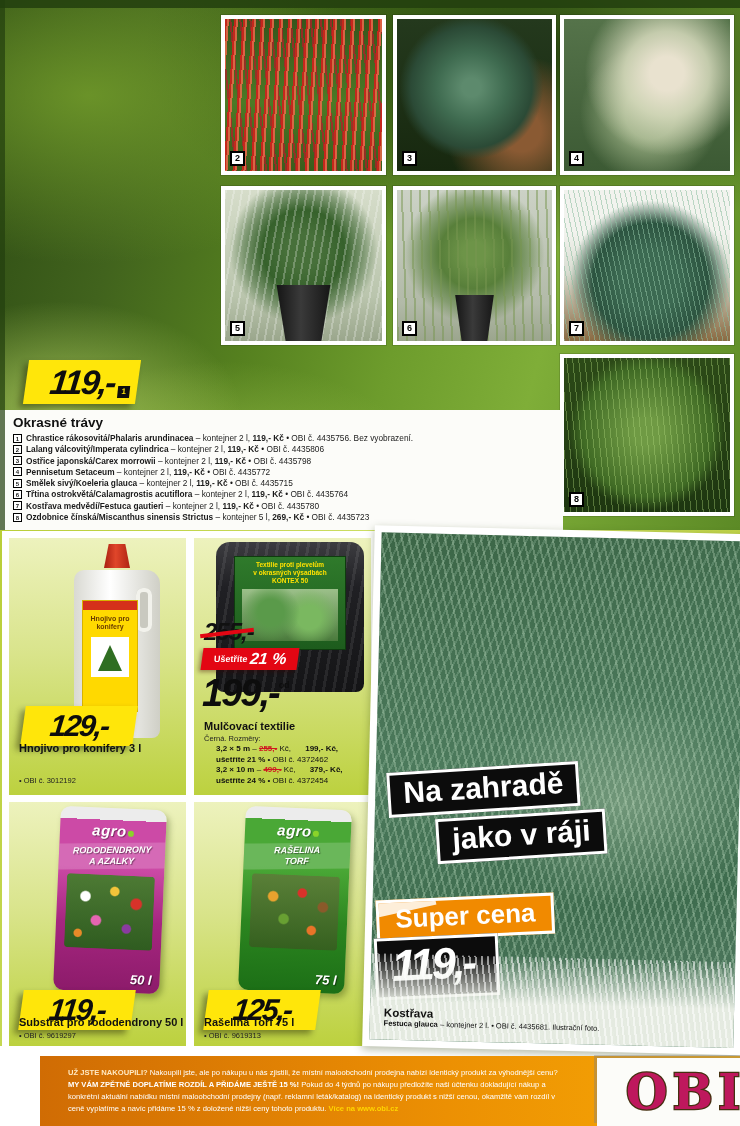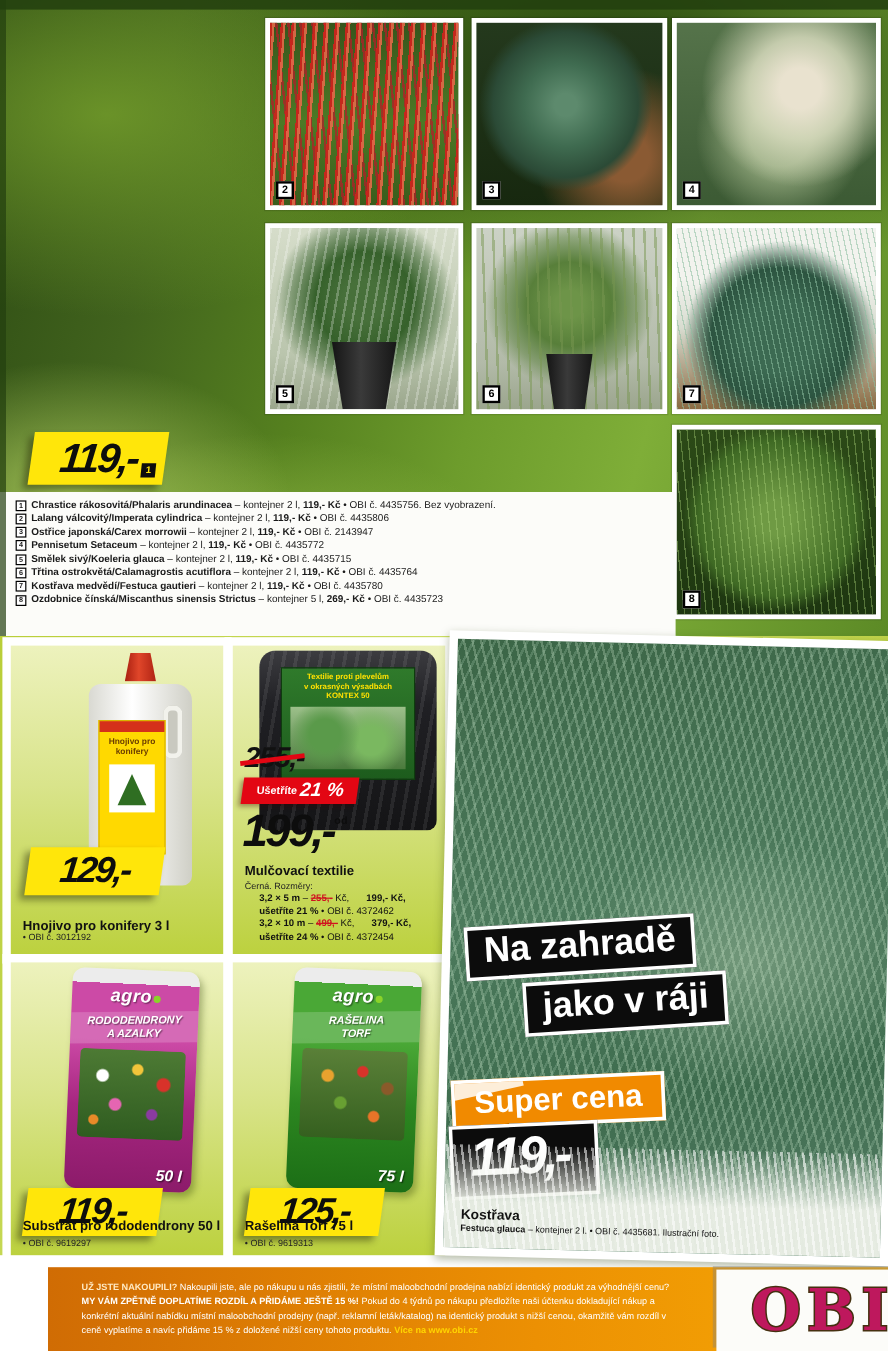--- a/index.html
+++ b/index.html
@@ -108,21 +108,21 @@
     background:linear-gradient(90deg,#d9d9d2,#ffffff 42%,#cfcfc6); position:relative; }
   .bhandle { position:absolute; right:8px; top:18px; width:16px; height:44px; border-radius:7px; background:#c9c9c0;
     box-shadow:inset 0 0 0 4px #f2f2ec; }
   .blabel { position:absolute; left:8px; top:30px; width:56px; height:112px; background:#ffd900; border:1px solid #d8b300; }
   .bstrip { height:9px; background:#d5301a; }
   .bltxt { font-size:7px; font-weight:900; color:#6b3d00; text-align:center; padding-top:5px; line-height:8px; width:52px; margin:0 auto; }
   .btree-box { width:38px; height:40px; background:#fff; margin:6px auto 0; position:relative; }
   .btree { position:absolute; left:50%; bottom:6px; transform:translateX(-50%); width:0; height:0;
     border-left:12px solid transparent; border-right:12px solid transparent; border-bottom:26px solid #2f6e22; }
   .c1 .badge { left:14px; top:168px; }
-  .c1 h3 { top:228px; } .c1 .obi { top:238px; }
+  .c1 h3 { top:204px; } .c1 .obi { top:238px; }
 
   
   .roll { position:absolute; left:22px; top:4px; width:148px; height:150px; border-radius:14px 14px 8px 8px;
     background:
       repeating-linear-gradient(100deg, rgba(255,255,255,.08) 0 3px, transparent 3px 10px),
       linear-gradient(180deg,#3c3c40,#202024 30%,#141416); }
   .rlabel { position:absolute; left:18px; top:14px; width:112px; height:94px; background:linear-gradient(180deg,#2f7a2b,#1d5c1d); border:1px solid #0e3c0e; padding-top:4px; }
   .rlabel div { text-align:center; color:#ffe100; font-weight:bold; font-size:6.5px; line-height:8px; }
   .rphoto { width:96px; height:52px; margin:4px auto 0;
     background:
@@ -256,24 +256,25 @@
       <div class="ph ph-mound"></div>
       <span class="tnum">8</span>
     </figure>
 
     <div class="badge hero-badge">
       <span class="price-txt">119,-</span>
       <span class="fnote">1</span>
     </div>
 
     <div class="list-band">
+      <h2>Okrasné trávy</h2>
       <ul>
         <li><span class="nbox">1</span><b>Chrastice rákosovitá/Phalaris arundinacea</b><span> – kontejner 2 l, </span><b>119,- Kč</b><span> • OBI č. 4435756. Bez vyobrazení.</span></li>
         <li><span class="nbox">2</span><b>Lalang válcovitý/Imperata cylindrica</b><span> – kontejner 2 l, </span><b>119,- Kč</b><span> • OBI č. 4435806</span></li>
-        <li><span class="nbox">3</span><b>Ostřice japonská/Carex morrowii</b><span> – kontejner 2 l, </span><b>119,- Kč</b><span> • OBI č. 2143947</span></li>
+        <li><span class="nbox">3</span><b>Ostřice japonská/Carex morrowii</b><span> – kontejner 2 l, </span><b>119,- Kč</b><span> • OBI č. 4435798</span></li>
         <li><span class="nbox">4</span><b>Pennisetum Setaceum</b><span> – kontejner 2 l, </span><b>119,- Kč</b><span> • OBI č. 4435772</span></li>
         <li><span class="nbox">5</span><b>Smělek sivý/Koeleria glauca</b><span> – kontejner 2 l, </span><b>119,- Kč</b><span> • OBI č. 4435715</span></li>
         <li><span class="nbox">6</span><b>Třtina ostrokvětá/Calamagrostis acutiflora</b><span> – kontejner 2 l, </span><b>119,- Kč</b><span> • OBI č. 4435764</span></li>
         <li><span class="nbox">7</span><b>Kostřava medvědí/Festuca gautieri</b><span> – kontejner 2 l, </span><b>119,- Kč</b><span> • OBI č. 4435780</span></li>
         <li><span class="nbox">8</span><b>Ozdobnice čínská/Miscanthus sinensis Strictus</b><span> – kontejner 5 l, </span><b>269,- Kč</b><span> • OBI č. 4435723</span></li>
       </ul>
     </div>
   </section>
 
   <section class="lower">

